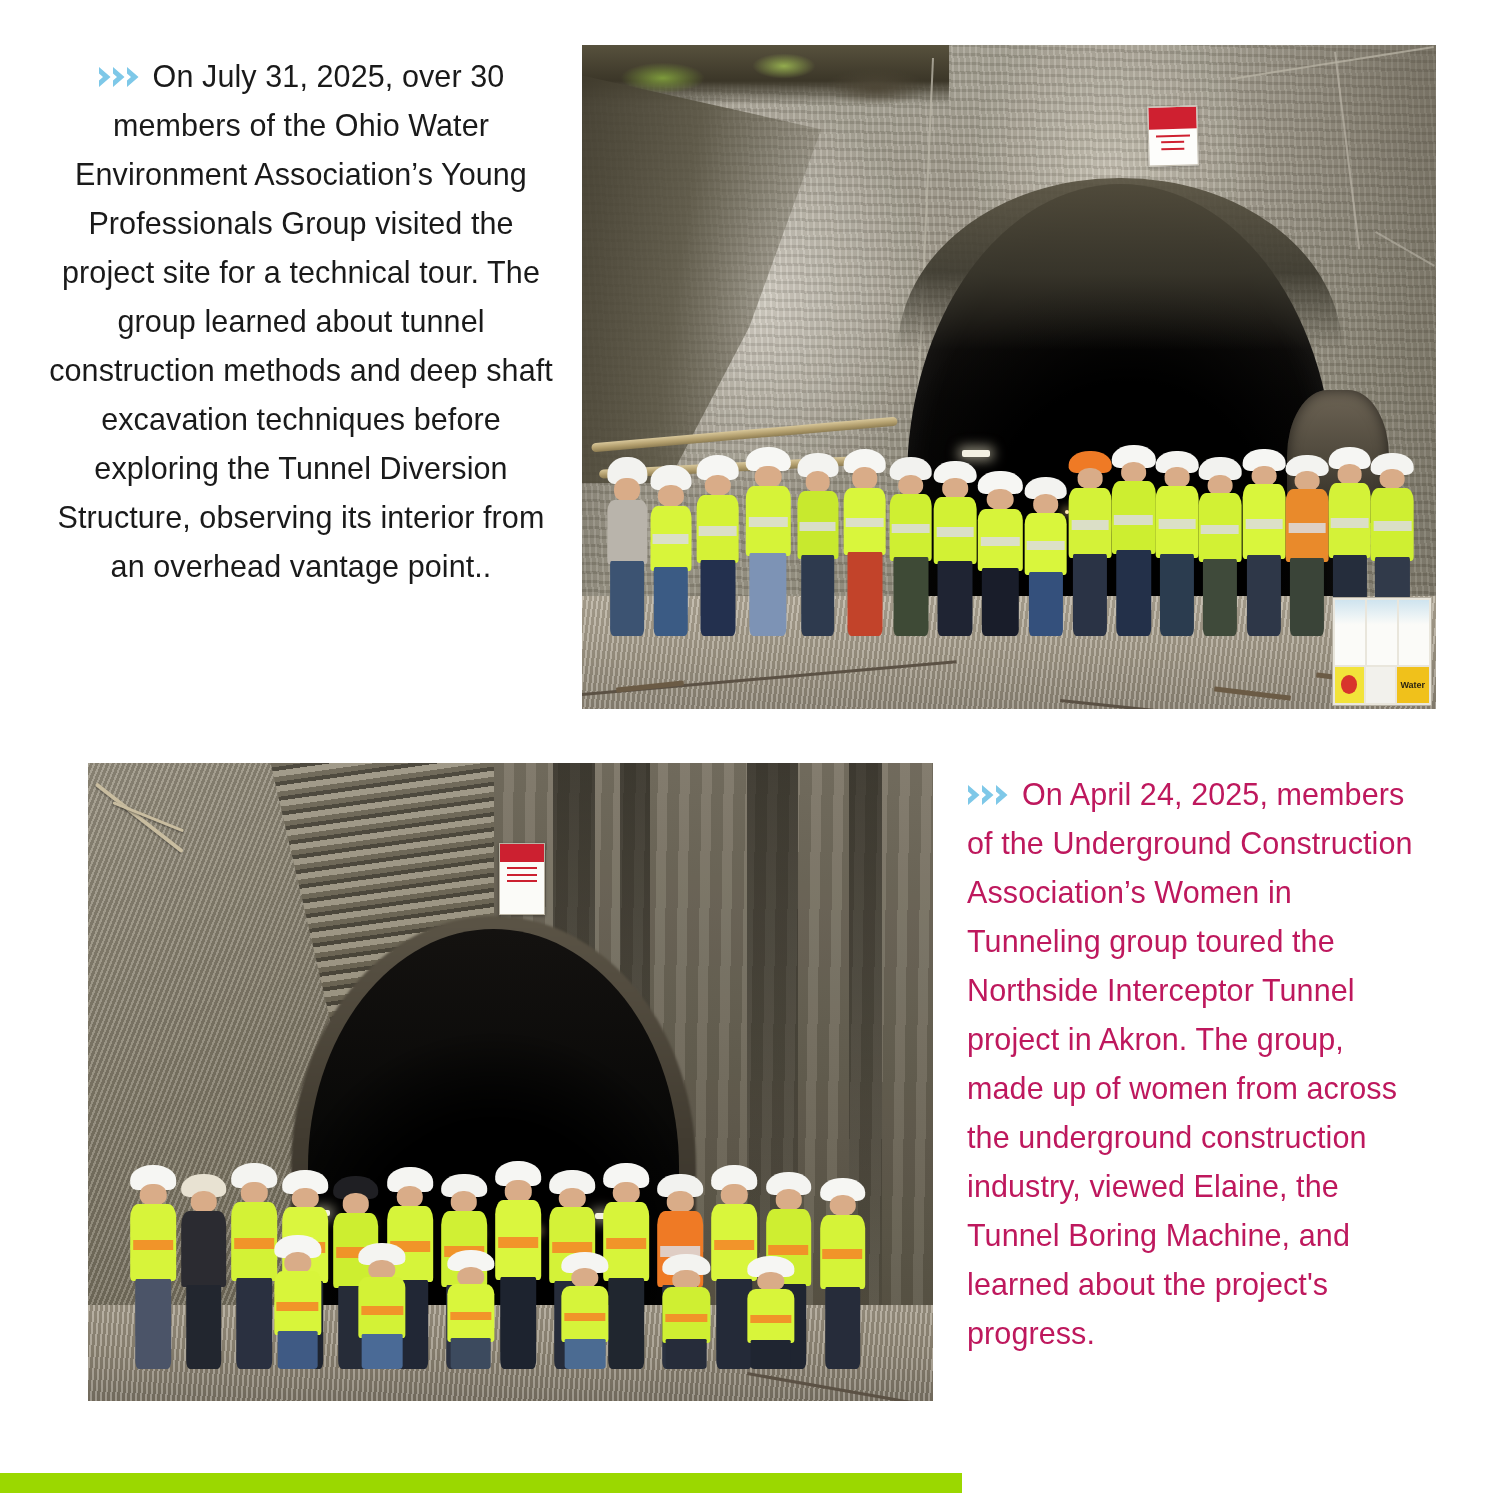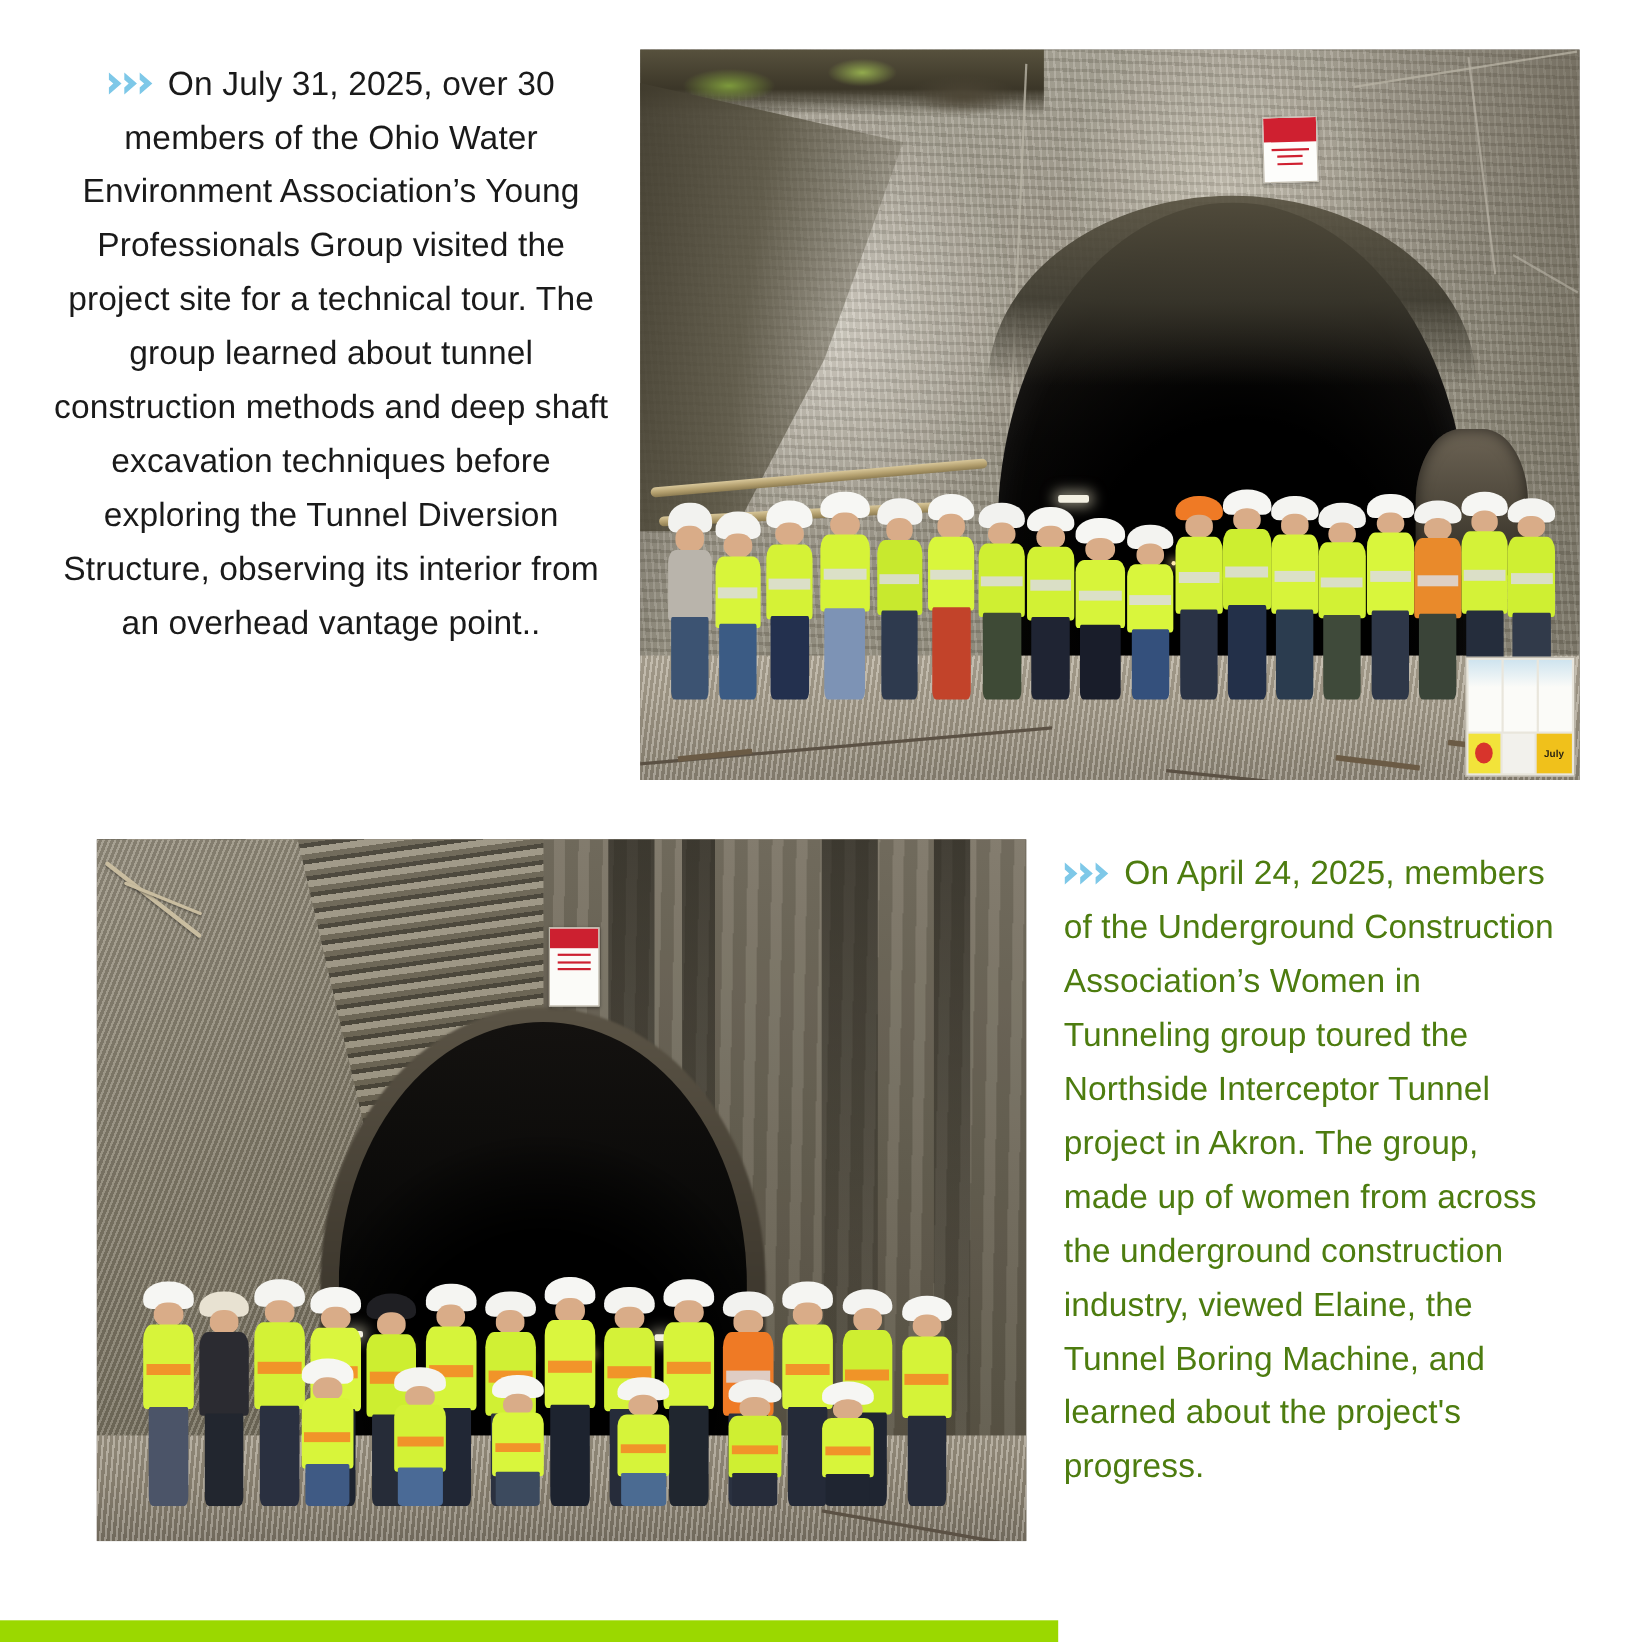--- a/index.html
+++ b/index.html
@@ -449,21 +449,21 @@
       <div style="flex:1;display:flex;gap:2px;padding:2px;">
         <div style="flex:1;background:linear-gradient(180deg,#cfe4ef 0%,#fbfbf8 38%);"></div>
         <div style="flex:1;background:linear-gradient(180deg,#cfe4ef 0%,#fbfbf8 38%);"></div>
         <div style="flex:1;background:linear-gradient(180deg,#cfe4ef 0%,#fbfbf8 38%);"></div>
       </div>
       <div style="height:34%;display:flex;gap:2px;padding:0 2px 2px;">
         <div style="flex:1;background:#f2e33a;position:relative;">
           <div style="position:absolute;left:22%;top:24%;width:56%;height:52%;border-radius:50%;background:#d8342c;"></div>
         </div>
         <div style="flex:1;background:#f2f1ec;"></div>
-        <div style="flex:1.1;background:#f0c11b;color:#2a2412;font-size:9px;font-weight:700;display:flex;align-items:center;justify-content:center;font-family:'Liberation Sans',sans-serif;">July</div>
+        <div style="flex:1.1;background:#f0c11b;color:#2a2412;font-size:9px;font-weight:700;display:flex;align-items:center;justify-content:center;font-family:'Liberation Sans',sans-serif;">Water</div>
       </div>
     </div>
   </div>
 </div>
 
 <div class="photo" id="photo-2">
   <div class="scene">
     <div class="p2-sky"></div>
     <div class="p2-wall-right"></div>
     <div class="p2-wet" style="left:55%;width:5%;"></div>
@@ -666,21 +666,21 @@
     <svg width="46" height="22" viewBox="0 0 46 22" aria-hidden="true">
       <g fill="#7ec8e8">
         <path d="M1 1 L12.5 11 L1 21 L1 14.5 L5 11 L1 7.5 Z"></path>
         <path d="M15 1 L26.5 11 L15 21 L15 14.5 L19 11 L15 7.5 Z"></path>
         <path d="M29 1 L40.5 11 L29 21 L29 14.5 L33 11 L29 7.5 Z"></path>
       </g>
     </svg>
   </span><span>On July 31, 2025, over 30 members of the Ohio Water Environment Association’s Young Professionals Group visited the project site for a technical tour. The group learned about tunnel construction methods and deep shaft excavation techniques before exploring the Tunnel Diversion Structure, observing its interior from an overhead vantage point..</span>
 </div>
 
-<div class="textblock" id="block-2" style="color: #4d7c0f;">
+<div class="textblock" id="block-2" style="color: #be185d;">
   <span class="chevrons">
     <svg width="46" height="22" viewBox="0 0 46 22" aria-hidden="true">
       <g fill="#7ec8e8">
         <path d="M1 1 L12.5 11 L1 21 L1 14.5 L5 11 L1 7.5 Z"></path>
         <path d="M15 1 L26.5 11 L15 21 L15 14.5 L19 11 L15 7.5 Z"></path>
         <path d="M29 1 L40.5 11 L29 21 L29 14.5 L33 11 L29 7.5 Z"></path>
       </g>
     </svg>
   </span><span>On April 24, 2025, members of the Underground Construction Association’s Women in Tunneling group toured the Northside Interceptor Tunnel project in Akron. The group, made up of women from across the underground construction industry, viewed Elaine, the Tunnel Boring Machine, and learned about the project's progress.</span>
 </div>

